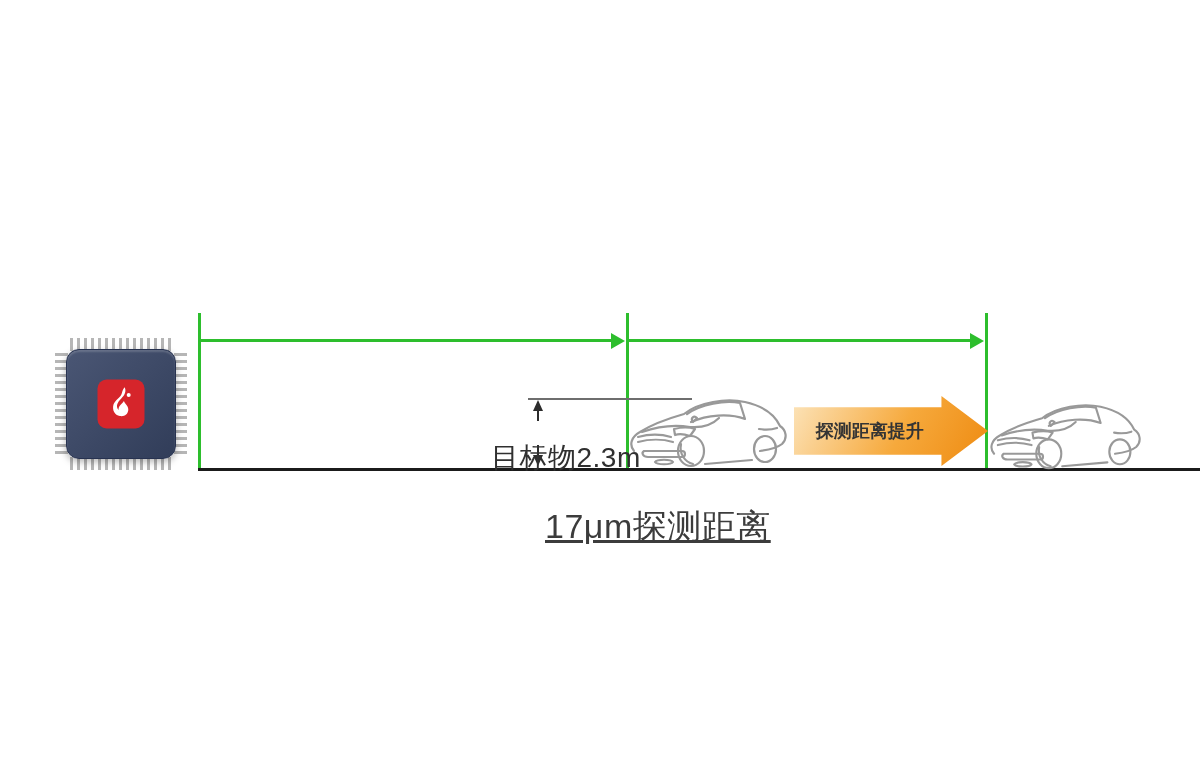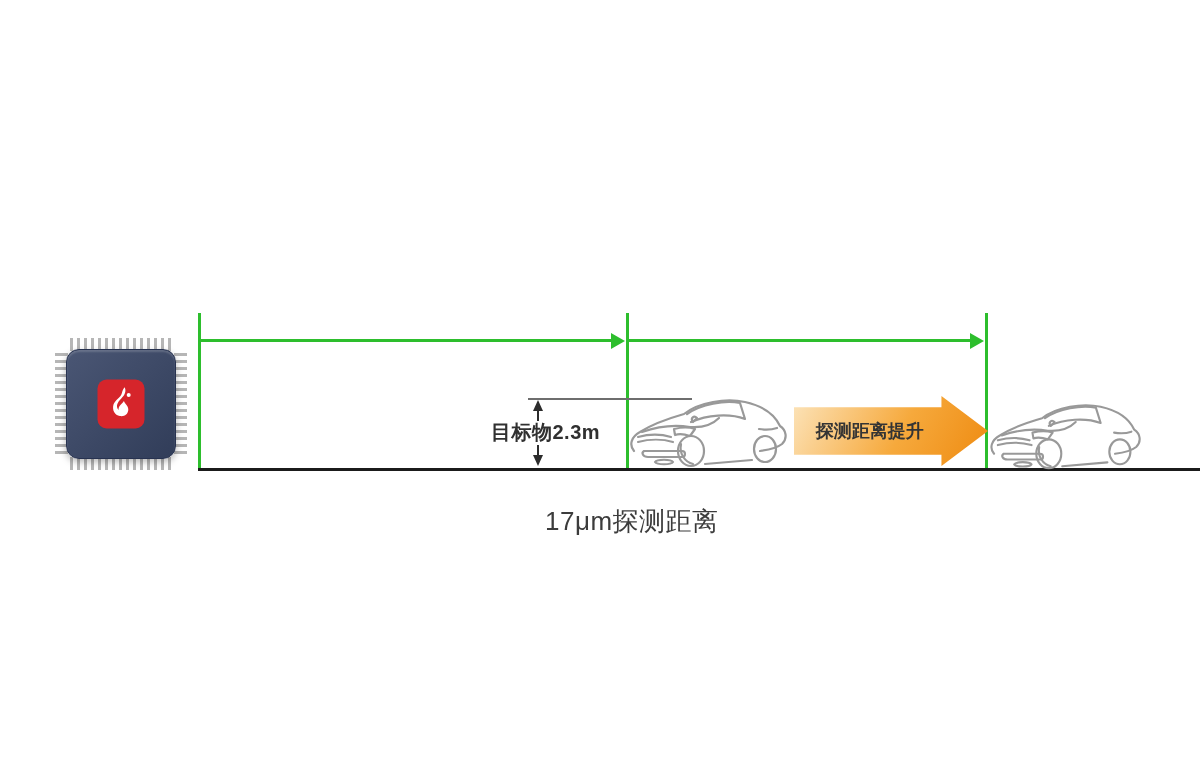--- a/index.html
+++ b/index.html
@@ -26,37 +26,37 @@
   
   .vline{position:absolute;top:313px;width:3px;height:158px;background:var(--green);}
   .harrow{position:absolute;top:339px;height:3px;background:var(--green);}
   .harrow .head{position:absolute;right:-13px;top:50%;transform:translateY(-50%);
     width:0;height:0;border-left:14px solid var(--green);
     border-top:8px solid transparent;border-bottom:8px solid transparent;}
   .baseline{position:absolute;left:198px;top:468px;width:1002px;height:3px;background:var(--baseline);}
   
   .dim-topline{position:absolute;left:528px;top:398px;width:164px;height:2px;background:var(--dim-gray);}
   .dim-arrow{position:absolute;left:530px;top:399px;}
-  .target-label{position:absolute;left:491px;top:419px;font-size:20px;color:var(--text-dark);
-    letter-spacing:.5px;white-space:nowrap;font-weight:bold;}
+  .target-label{position:absolute;left:491px;top:439px;font-size:28px;color:var(--text-dark);
+    letter-spacing:.5px;white-space:nowrap;}
   
   .car{position:absolute;color:var(--car-stroke);}
   .car-1{left:627px;top:393px;width:168px;height:78px;}
   .car-2{left:986px;top:399px;width:164px;height:73px;}
   
   .boost{position:absolute;left:794px;top:396px;width:194px;height:70px;
     background:linear-gradient(118deg,var(--orange-light) 0%,var(--orange-mid) 55%,var(--orange-deep) 100%);
     -webkit-clip-path:polygon(0 16%,76% 16%,76% 0%,100% 50%,76% 100%,76% 84%,0 84%);
     clip-path:polygon(0 16%,76% 16%,76% 0%,100% 50%,76% 100%,76% 84%,0 84%);}
   .boost-label{position:absolute;left:2px;top:16%;height:68%;width:76%;
     display:flex;align-items:center;justify-content:center;
     font-size:18px;font-weight:bold;color:#343434;white-space:nowrap;}
   
-  .dist-label{position:absolute;top:504px;font-size:26px;color:var(--label-gray);
-    letter-spacing:.5px;white-space:nowrap;}
+  .dist-label{position:absolute;top:504px;font-size:34px;color:var(--label-gray);
+    letter-spacing:.5px;white-space:nowrap;text-decoration:underline;}
   .lbl-17{left:545px;} .lbl-12{left:903px;}
   .defs-hidden{position:absolute;width:0;height:0;overflow:hidden;}
 </style>
 </head>
 <body>
 
 <div class="stage">
 
   <svg class="defs-hidden" aria-hidden="true">
     <defs>

